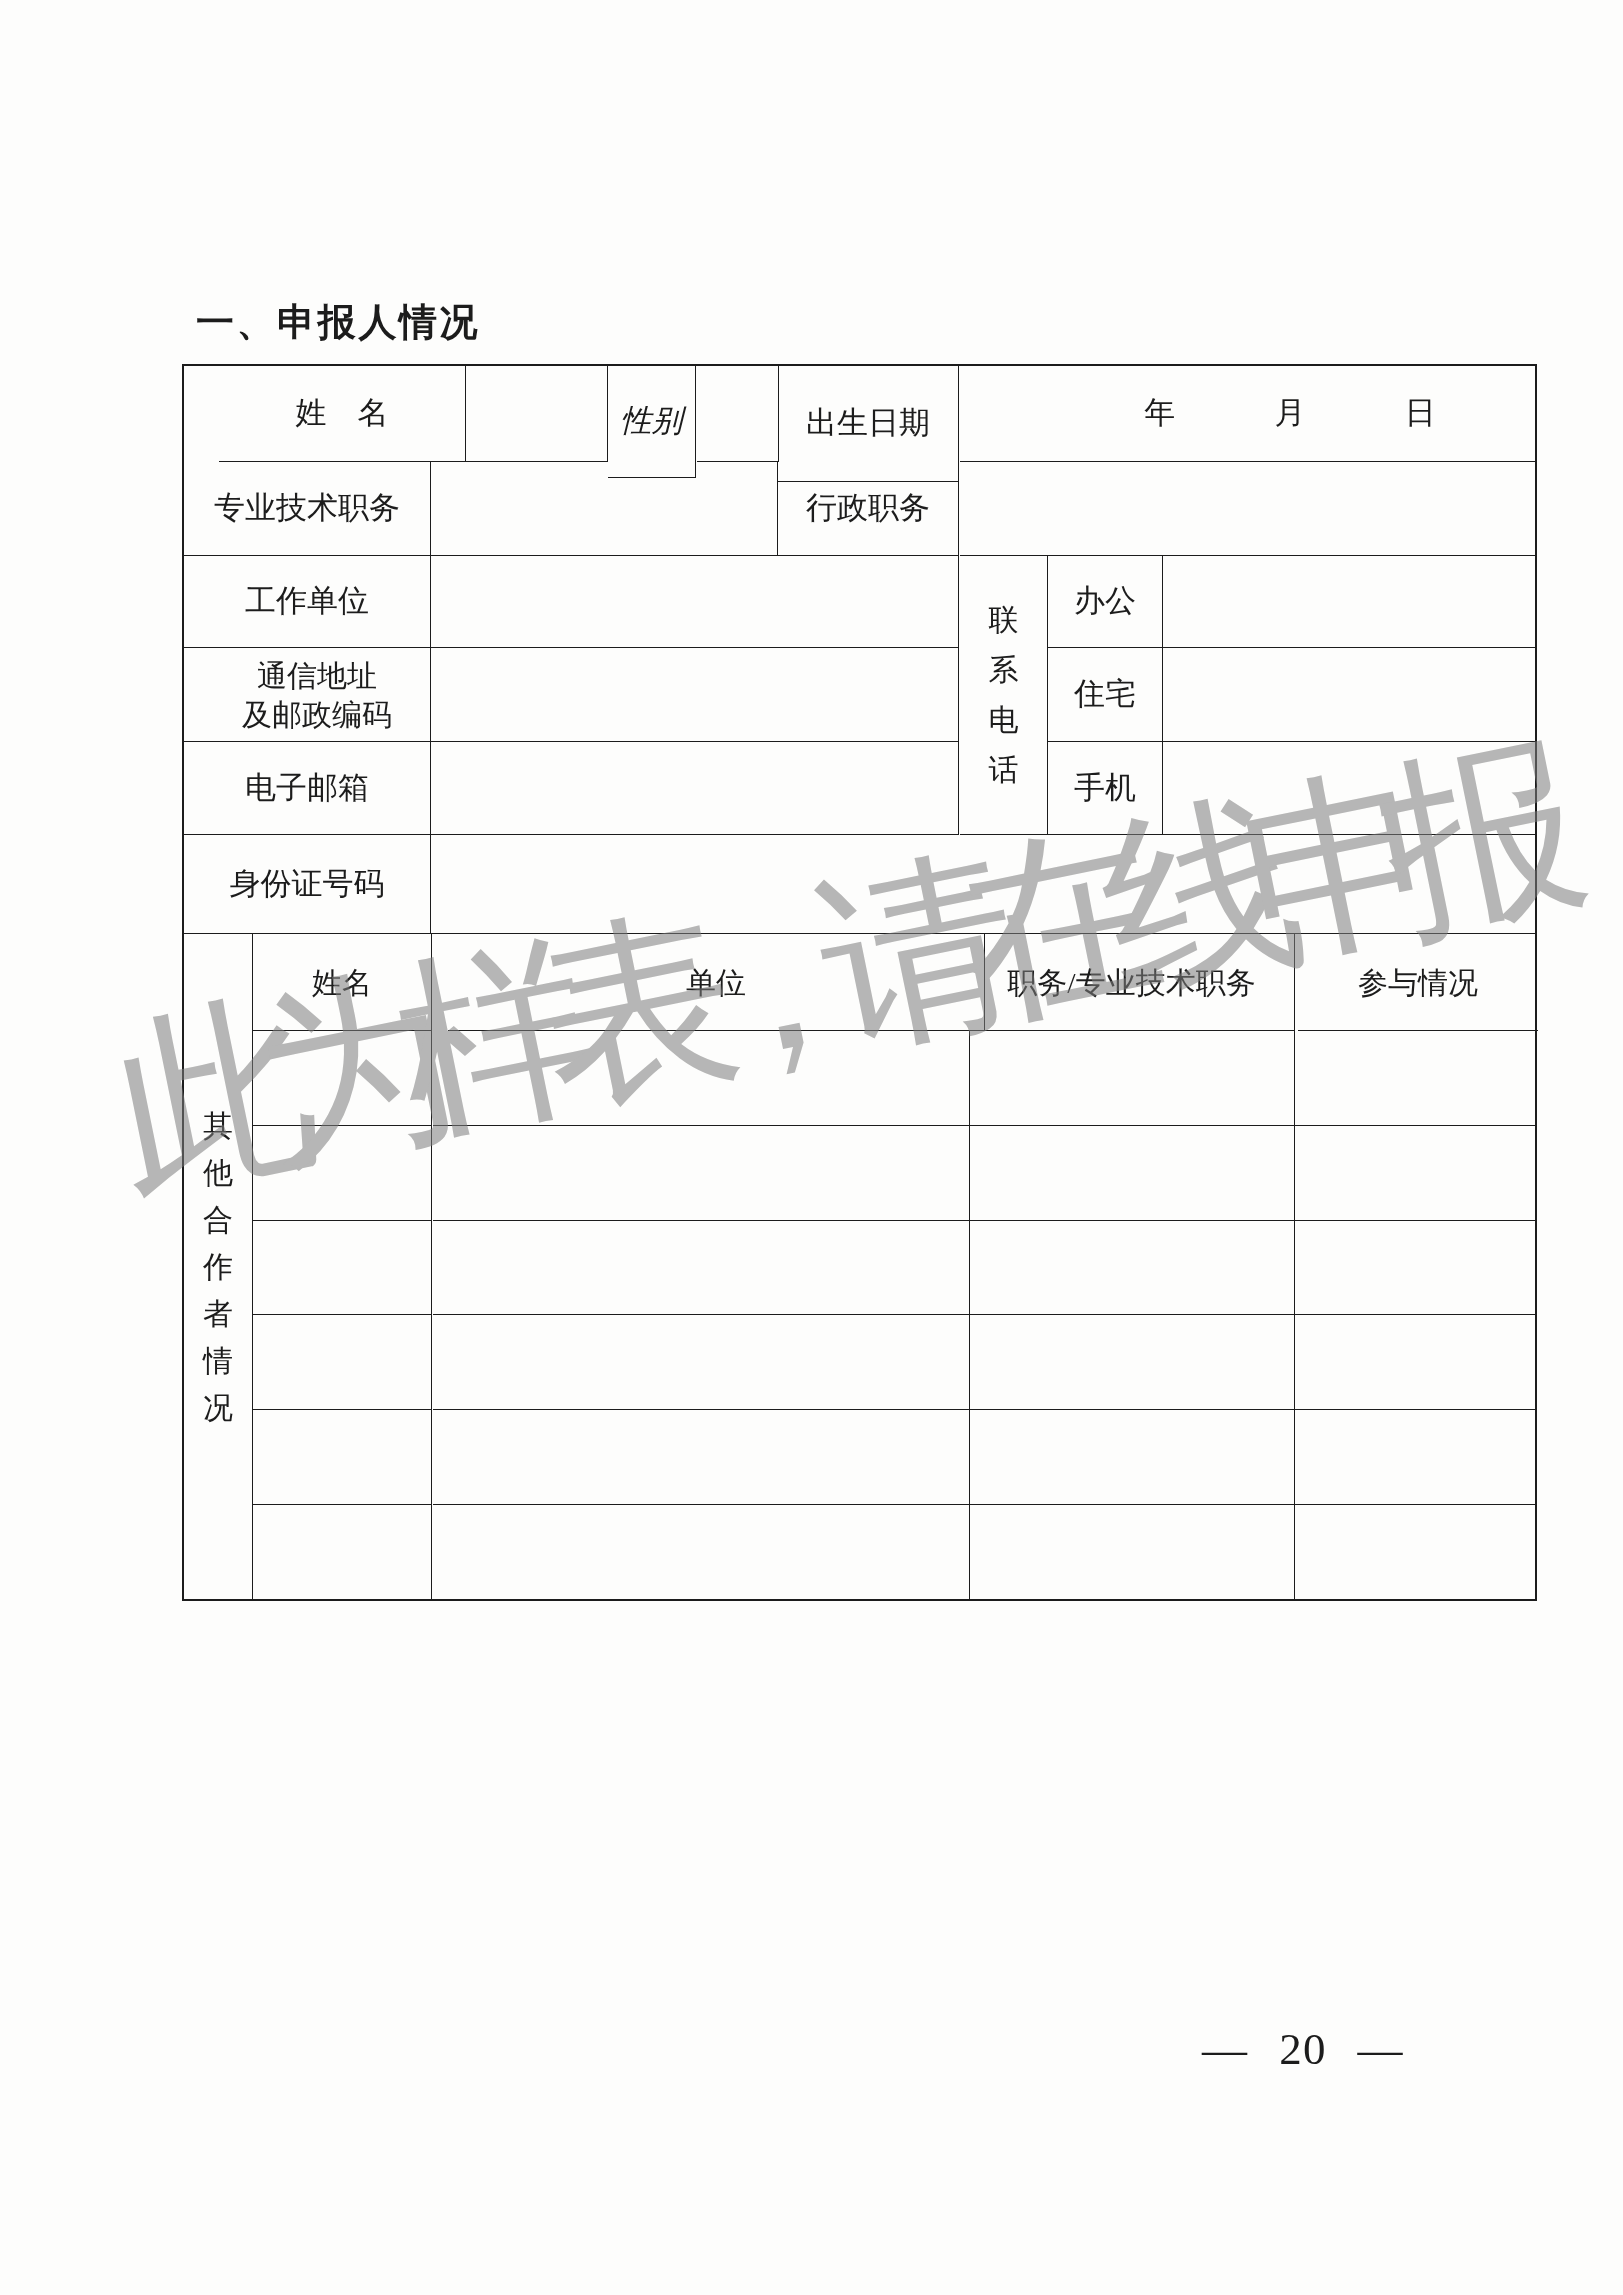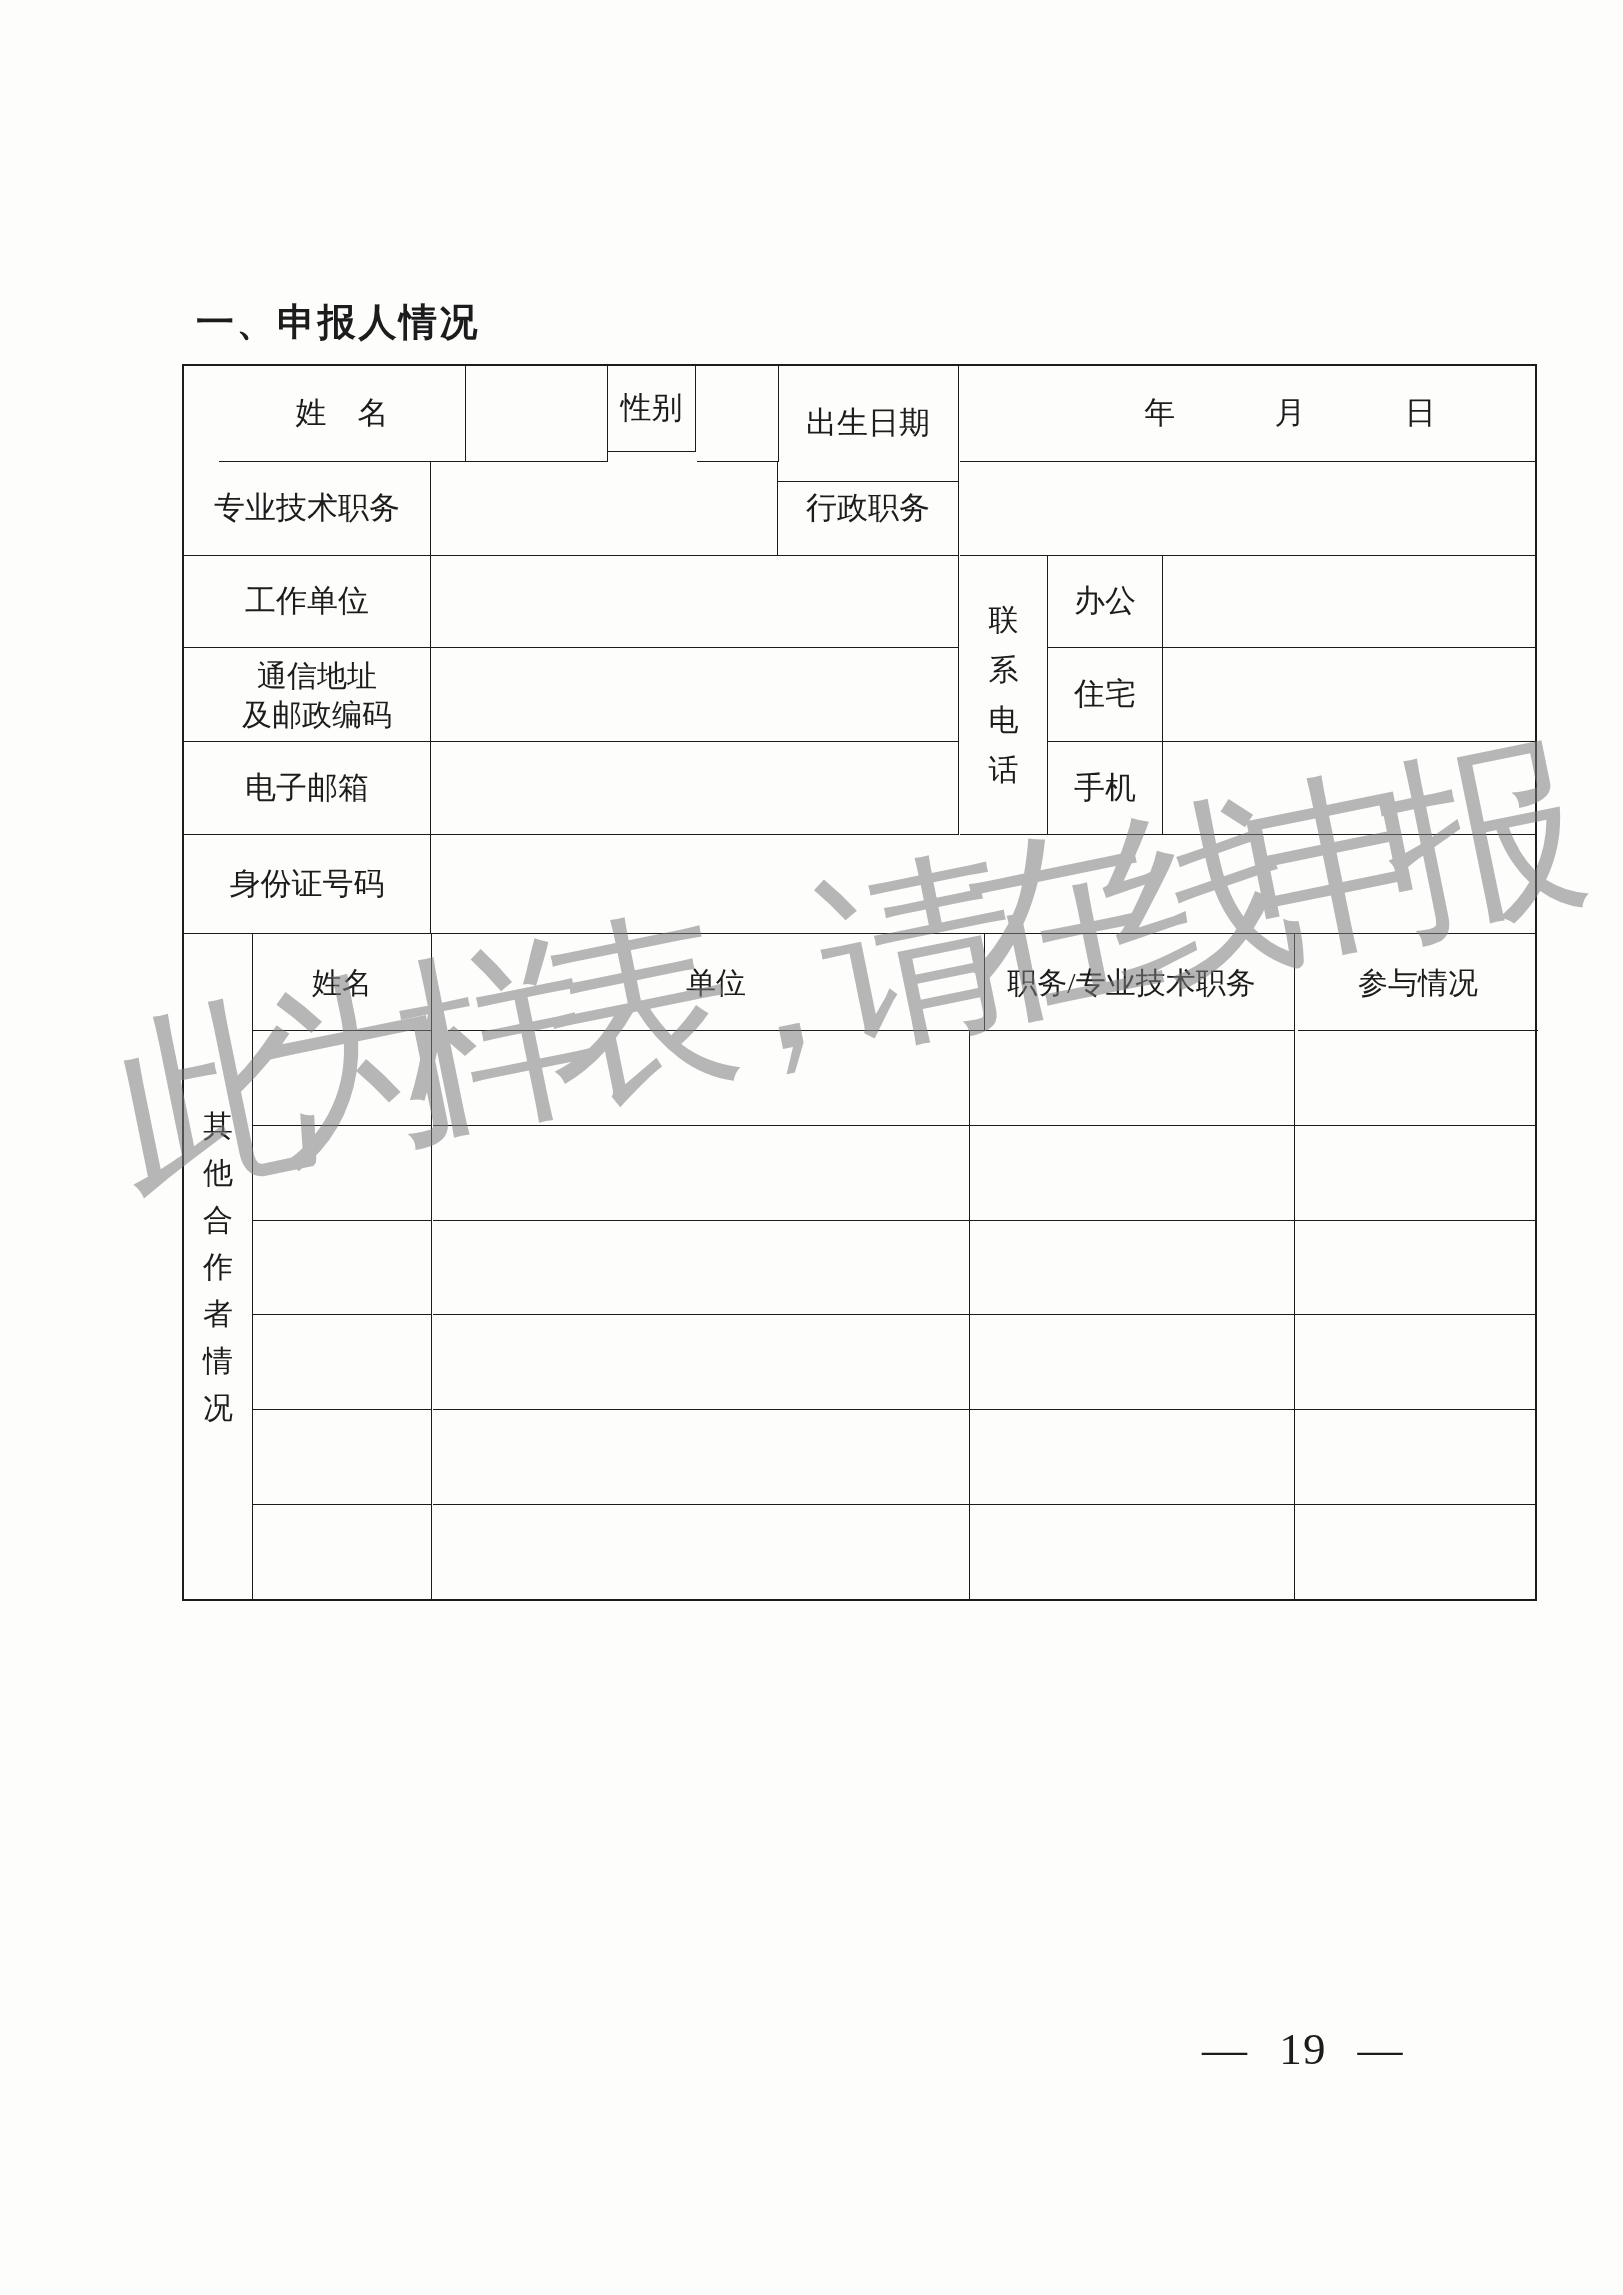--- a/index.html
+++ b/index.html
@@ -96,21 +96,21 @@
 <body>
 
 <div class="page-title">一、申报人情况</div>
 
 <div class="watermark">此为样表，请在线申报</div>
 
 <div class="form-table">
 
   <div class="cell" style="left:0;top:0;width:247px;height:96px;margin-left:35px;">姓　名</div>
   <div class="cell" style="left:247px;top:0;width:177px;height:96px;"></div>
-  <div class="cell" style="left:424px;top:0;width:88px;height:86px;">性别</div>
+  <div class="cell" style="left:424px;top:0;width:88px;height:112px;font-style:italic;">性别</div>
   <div class="cell" style="left:513px;top:0;width:82px;height:96px;"></div>
   <div class="cell" style="left:594px;top:0;width:181px;height:116px;">出生日期</div>
   <div class="cell no-r date-hint" style="left:776px;top:0;width:575px;height:96px;">
     <span>年</span>
     <span>月</span>
     <span>日</span>
   </div>
 
   <div class="cell" style="left:0;top:96px;width:247px;height:94px;">专业技术职务</div>
   <div class="cell" style="left:247px;top:96px;width:347px;height:94px;"></div>
@@ -173,14 +173,14 @@
   <div class="cell" style="left:785px;top:1044px;width:326px;height:95px;"></div>
   <div class="cell no-r" style="left:1111px;top:1044px;width:240px;height:95px;"></div>
 
   <div class="cell no-b" style="left:69px;top:1139px;width:179px;height:94px;"></div>
   <div class="cell no-b" style="left:249px;top:1139px;width:537px;height:94px;"></div>
   <div class="cell no-b" style="left:785px;top:1139px;width:326px;height:94px;"></div>
   <div class="cell no-r no-b" style="left:1111px;top:1139px;width:240px;height:94px;"></div>
 
 </div>
 
-<div class="page-number">— 19 —</div>
+<div class="page-number">— 20 —</div>
 
 
 </body></html>

